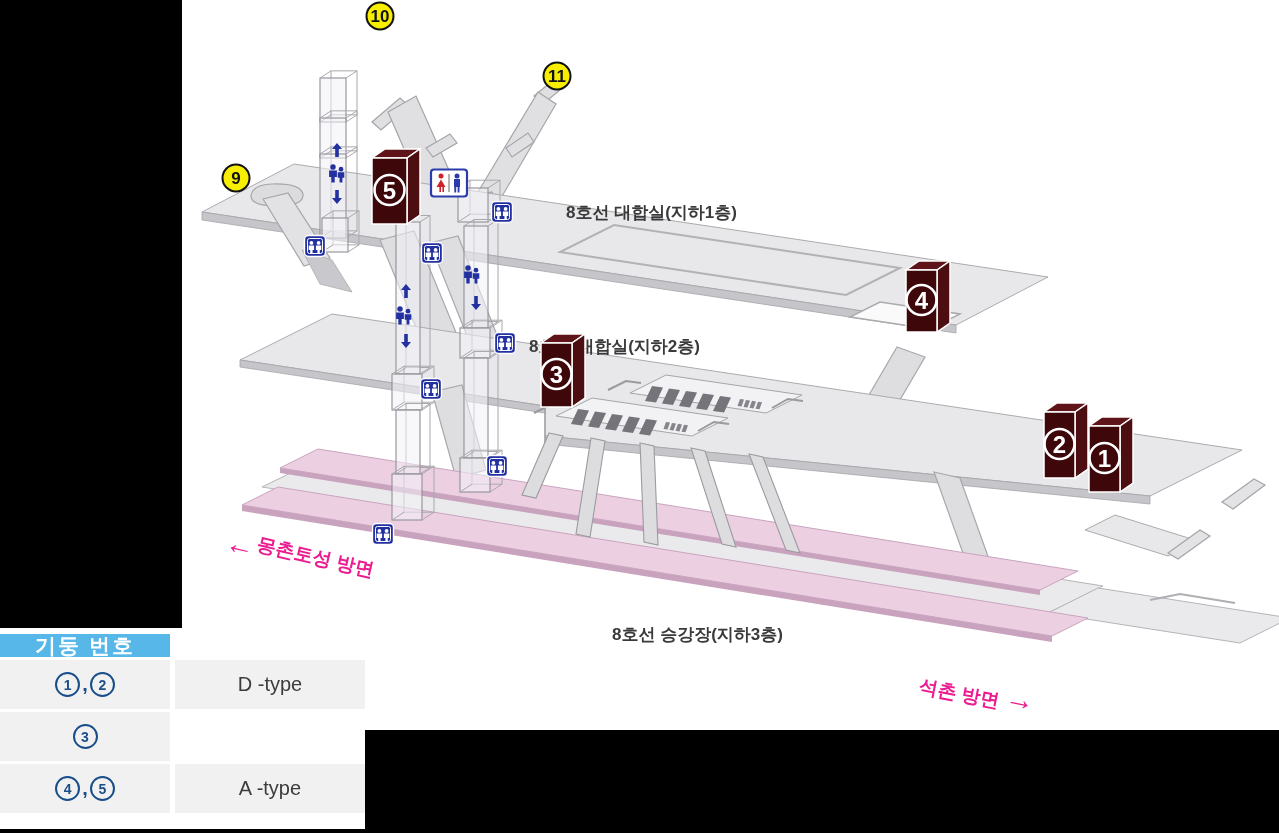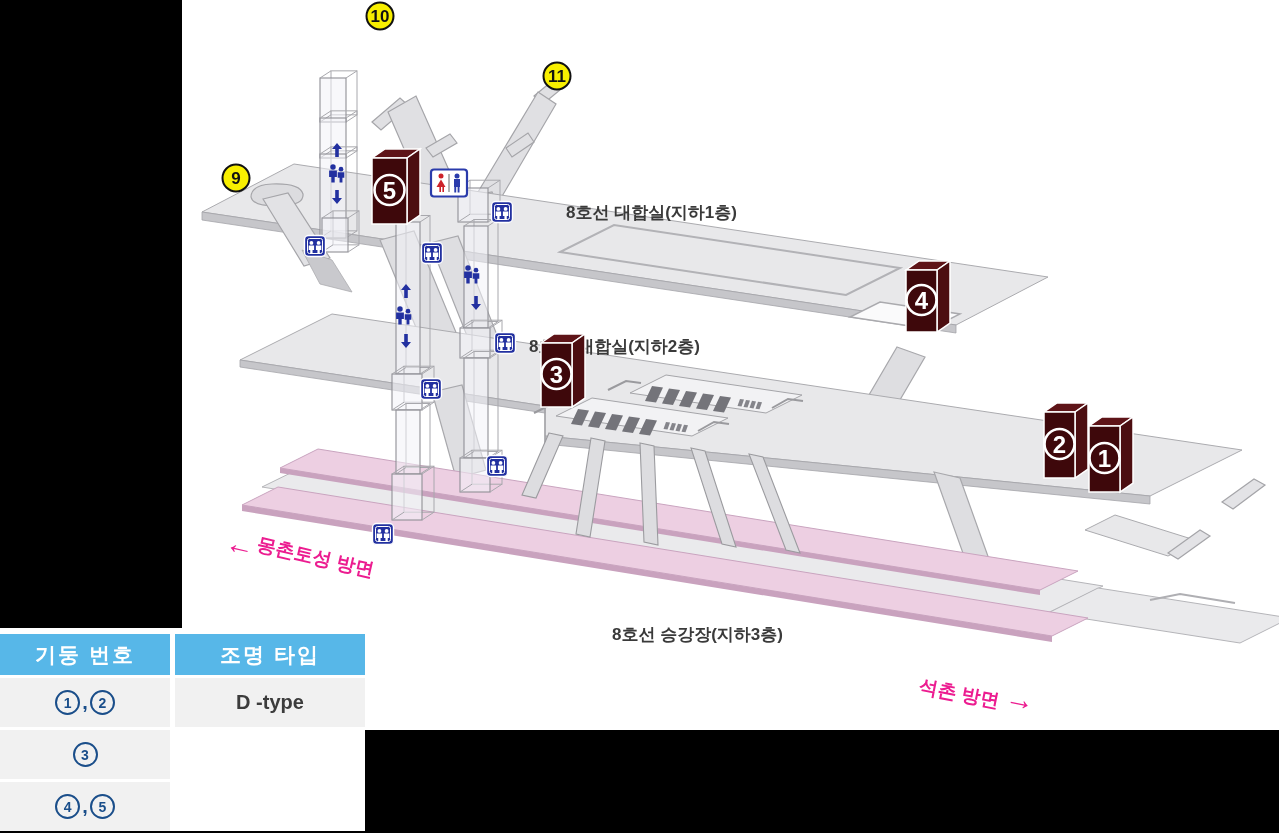--- a/index.html
+++ b/index.html
@@ -11,24 +11,24 @@
   #black-left{left:0;top:0;width:182px;height:628px;}
   #black-bottom-right{left:365px;top:730px;width:914px;height:103px;}
   #black-bottom-strip{left:0;top:829px;width:365px;height:4px;}
   .floor-label{font-size:17px;font-weight:bold;fill:#3a3a3a;}
   .dir-text{font-size:19px;font-weight:bold;fill:#EC1C90;}
   .dir-arrow{font-size:29px;font-weight:bold;fill:#EC1C90;}
   
   .pillar-table{position:absolute;left:0;top:634px;width:365px;z-index:6;background:#fff;
                 display:flex;flex-direction:column;gap:3px;}
   .thead,.trow{display:grid;grid-template-columns:170px 1fr;column-gap:5px;}
-  .th{background:#57B7E8;color:#fff;font-size:21px;font-weight:bold;height:41px;
+  .th{background:#57B7E8;color:#fff;font-size:21px;font-weight:bold;height:23px;
       display:flex;align-items:center;justify-content:center;letter-spacing:2px;}
   .td{background:#F1F1F1;height:49px;display:flex;align-items:center;justify-content:center;
-      font-size:20px;color:#3C3C3C;font-weight:bold;}
+      font-size:20px;color:#3C3C3C;}
   .td.pillars{font-weight:bold;}
   .cnum{display:inline-flex;align-items:center;justify-content:center;width:21px;height:21px;
         border:2px solid #1A4E8A;border-radius:50%;color:#1A4E8A;font-weight:bold;font-size:14px;}
   .comma{color:#1A4E8A;font-weight:bold;margin:0 2px;}
 </style>
 </head>
 <body>
 
 <div id="stage">
 
@@ -400,21 +400,20 @@
       </g>
 </svg>
 
 <div id="black-left" class="black-area"></div>
 <div id="black-bottom-right" class="black-area"></div>
 <div id="black-bottom-strip" class="black-area"></div>
 
 <div class="pillar-table">
   <div class="thead">
     <div class="th">기둥 번호</div>
-    <div class="th">조명 타입</div>
   </div>
   <div id="table-body" style="display: flex; flex-direction: column; gap: 3px;">
         <div class="trow">
           <div class="td pillars">
             <span class="cnum">1</span>
             <span class="comma">,</span>
             <span class="cnum">2</span>
           </div>
           <div class="td">D -type</div>
         </div>
@@ -422,17 +421,18 @@
           <div class="td pillars">
             <span class="cnum">3</span>
           </div>
         </div>
         <div class="trow">
           <div class="td pillars">
             <span class="cnum">4</span>
             <span class="comma">,</span>
             <span class="cnum">5</span>
           </div>
+          <div class="td">A -type</div>
         </div>
       </div>
 </div>
 
 </div>
 
 </body></html>

